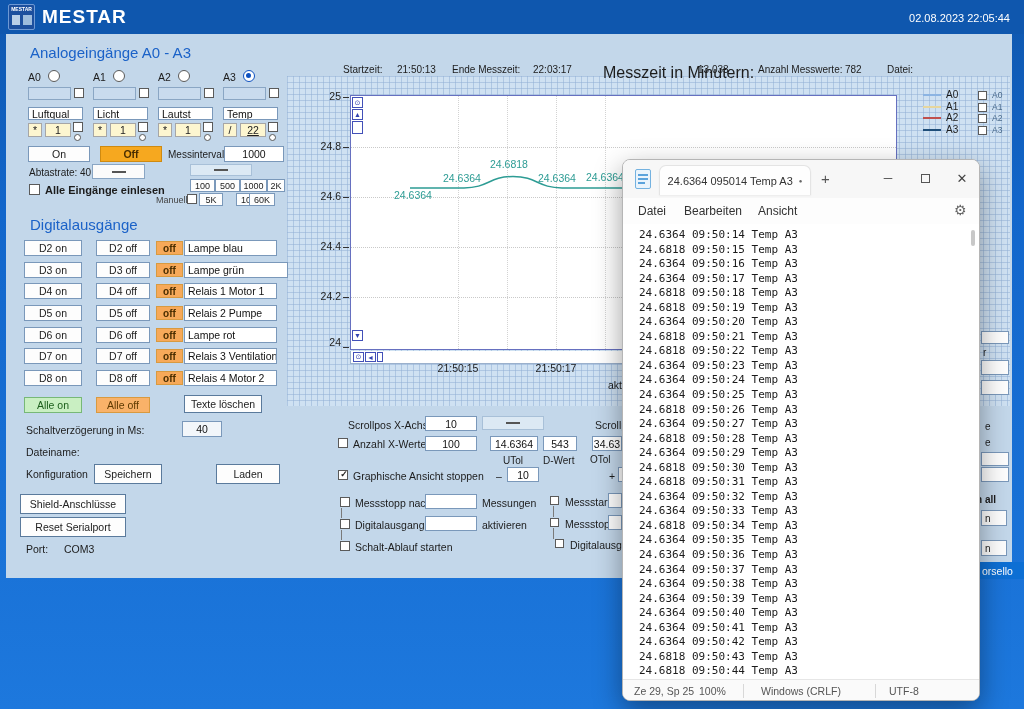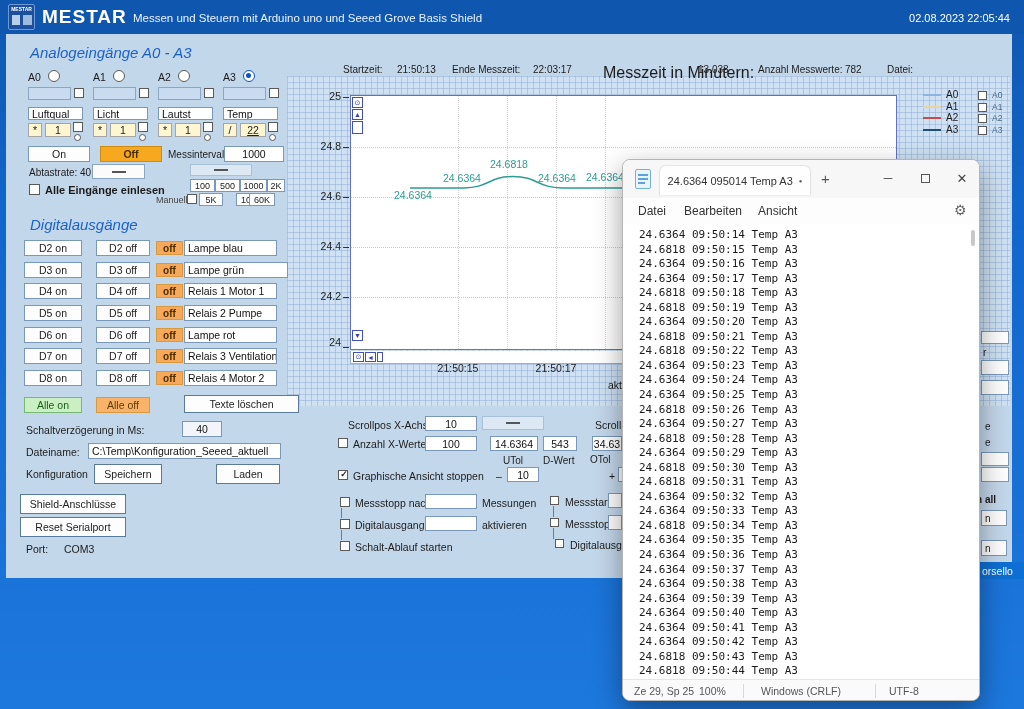--- a/index.html
+++ b/index.html
@@ -2,21 +2,21 @@
 <html><head>
 <meta charset="utf-8">
 <style>
   * { margin:0; padding:0; box-sizing:border-box; }
   html,body { width:1024px; height:709px; overflow:hidden; }
   body { font-family:"Liberation Sans", sans-serif; }
   #screen { position:relative; width:1024px; height:709px;
             background:linear-gradient(180deg,#0f57ae 0%,#1266cb 30%,#1d78dd 100%); }
   .abs { position:absolute; }
   .lbl { font-size:10.5px; color:#1c1c1c; white-space:nowrap; }
-  .title-blue { font-size:15px; color:#1b62c8; white-space:nowrap;font-style:italic; }
+  .title-blue { font-size:15px; color:#1b62c8; white-space:nowrap; }
   .btn { background:#fdfdfd; border:1px solid #7a98ba; color:#222; font-size:10.5px;
          display:flex; align-items:center; justify-content:center; white-space:nowrap; cursor:default; }
   .in  { background:#fff; border:1px solid #7a98ba; color:#111; font-size:10.5px;
          display:flex; align-items:center; padding-left:3px; white-space:nowrap; overflow:hidden; }
   .in.center { justify-content:center; padding-left:0; }
   .dispbox { background:#c9dbee; border:1px solid #8aa6c4; }
   .cream { background:#fdf6d0; border:1px solid #a6a6a6; color:#222; font-size:10.5px;
            display:flex; align-items:center; justify-content:center; }
   .cb { width:10px; height:10px; background:#fff; border:1px solid #5a5a5a; position:absolute;
         font-size:9px; color:#222; line-height:9px; text-align:center; }
@@ -63,21 +63,20 @@
 
 <div id="screen">
 
   <div class="abs" style="left:0;top:0;width:1024px;height:34px;background:#0f57ae">
     <div class="abs" style="left:8px;top:4px;width:27px;height:26px;background:#1c4f9e;border:1px solid #6e99d4;border-radius:2px;overflow:hidden">
       <div style="font-size:5px;color:#fff;text-align:center;line-height:8px;font-weight:bold">MESTAR</div>
       <div class="abs" style="left:3px;top:10px;width:8px;height:10px;background:#b9cfe8"></div>
       <div class="abs" style="left:14px;top:10px;width:9px;height:10px;background:#9dbcdd"></div>
     </div>
     <div class="abs" style="left:42px;top:6px;font-size:19px;font-weight:bold;letter-spacing:1px;color:#fff">MESTAR</div>
-    <div class="abs" style="left:133px;top:12px;font-size:11.5px;color:#eaf2fc">Messen und Steuern mit Arduino uno und Seeed Grove Basis Shield</div>
     <div class="abs" style="right:14px;top:12px;font-size:11px;color:#fff">02.08.2023 22:05:44</div>
   </div>
 
   <div class="abs" style="left:6px;top:34px;width:1006px;height:544px;background:#c3d7ea"></div>
   <div class="abs gridpaper" style="left:287px;top:76px;width:723px;height:330px"></div>
 
   <div class="abs title-blue" style="left:30px;top:44px">Analogeingänge A0 - A3</div>
 
   <span class="abs lbl" style="left:28px;top:71px">A0</span>
   <span class="radio abs" style="left:48px;top:70px"></span>
@@ -172,26 +171,25 @@
   <div class="abs badge-off" style="left:156px;top:349px;width:27px;height:14px">off</div>
   <div class="abs in" style="left:184px;top:348px;width:93px;height:16px">Relais 3 Ventilation</div>
 
   <div class="abs btn" style="left:24px;top:370px;width:58px;height:16px">D8 on</div>
   <div class="abs btn" style="left:96px;top:370px;width:54px;height:16px">D8 off</div>
   <div class="abs badge-off" style="left:156px;top:371px;width:27px;height:14px">off</div>
   <div class="abs in" style="left:184px;top:370px;width:93px;height:16px">Relais 4 Motor 2</div>
 
   <div class="abs btn" style="left:24px;top:397px;width:58px;height:16px;background:#c9efc2;border-color:#77b877;color:#1b5e1b">Alle on</div>
   <div class="abs btn" style="left:96px;top:397px;width:54px;height:16px;background:#f9b269;border-color:#d89a40;color:#5e3a00">Alle off</div>
-  <div class="abs btn" style="left:184px;top:395px;width:115px;height:18px;border-color:#5a7a9c">Texte löschen</div>
+  <div class="abs btn" style="left:184px;top:395px;width:78px;height:18px;border-color:#5a7a9c">Texte löschen</div>
 
   <span class="abs lbl" style="left:26px;top:424px">Schaltverzögerung in Ms:</span>
   <div class="abs in center" style="left:182px;top:421px;width:40px;height:16px;background:#f2f6fa">40</div>
   <span class="abs lbl" style="left:26px;top:446px">Dateiname:</span>
-  <div class="abs in" style="left:88px;top:443px;width:193px;height:16px">C:\Temp\Konfiguration_Seeed_aktuell</div>
   <span class="abs lbl" style="left:26px;top:468px">Konfiguration</span>
   <div class="abs btn" style="left:94px;top:464px;width:68px;height:20px;border-color:#5a7a9c">Speichern</div>
   <div class="abs btn" style="left:216px;top:464px;width:64px;height:20px;border-color:#5a7a9c">Laden</div>
   <div class="abs btn" style="left:20px;top:494px;width:106px;height:20px;border-color:#5a7a9c">Shield-Anschlüsse</div>
   <div class="abs btn" style="left:20px;top:517px;width:106px;height:20px;border-color:#5a7a9c">Reset Serialport</div>
   <span class="abs lbl" style="left:26px;top:543px">Port:</span>
   <span class="abs lbl" style="left:64px;top:543px">COM3</span>
 
   <span class="abs lbl" style="left:343px;top:64px;font-size:10px">Startzeit:</span>
   <span class="abs lbl" style="left:397px;top:64px;font-size:10px">21:50:13</span>

